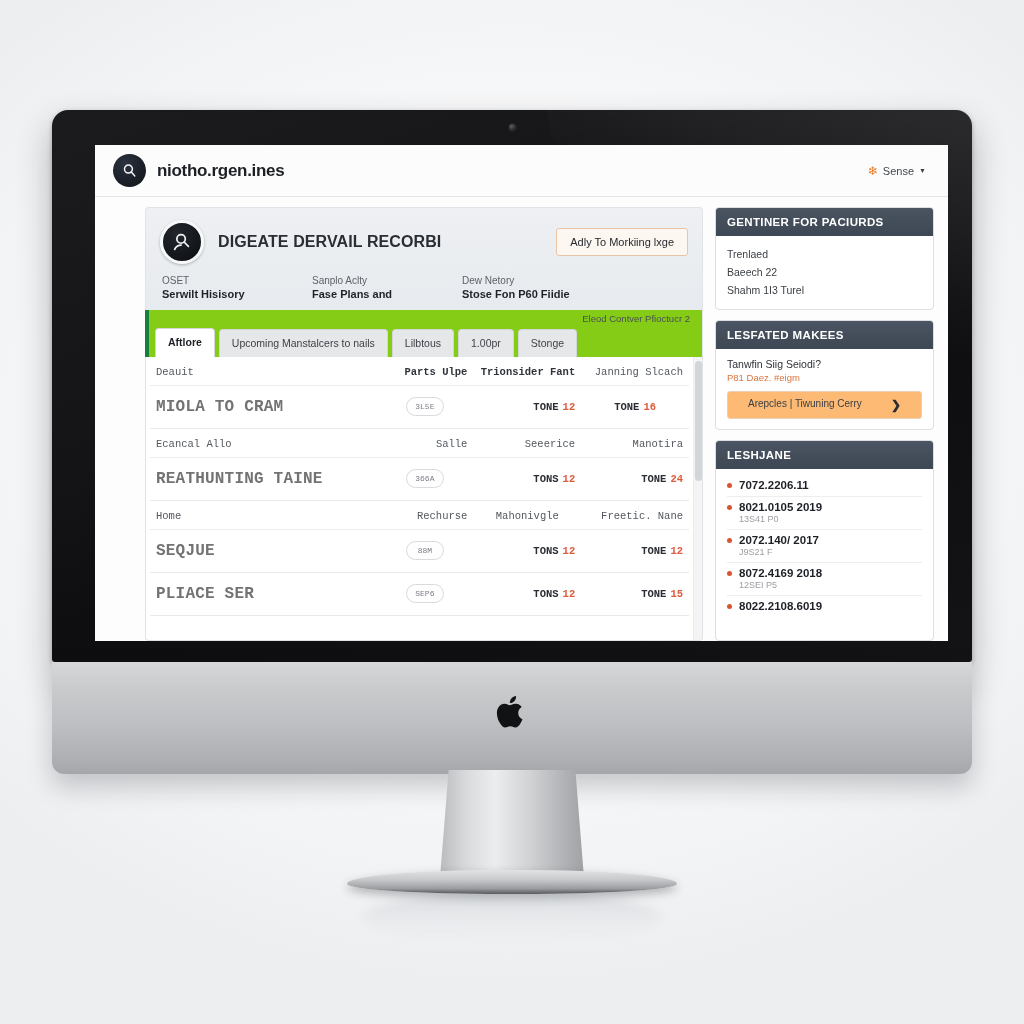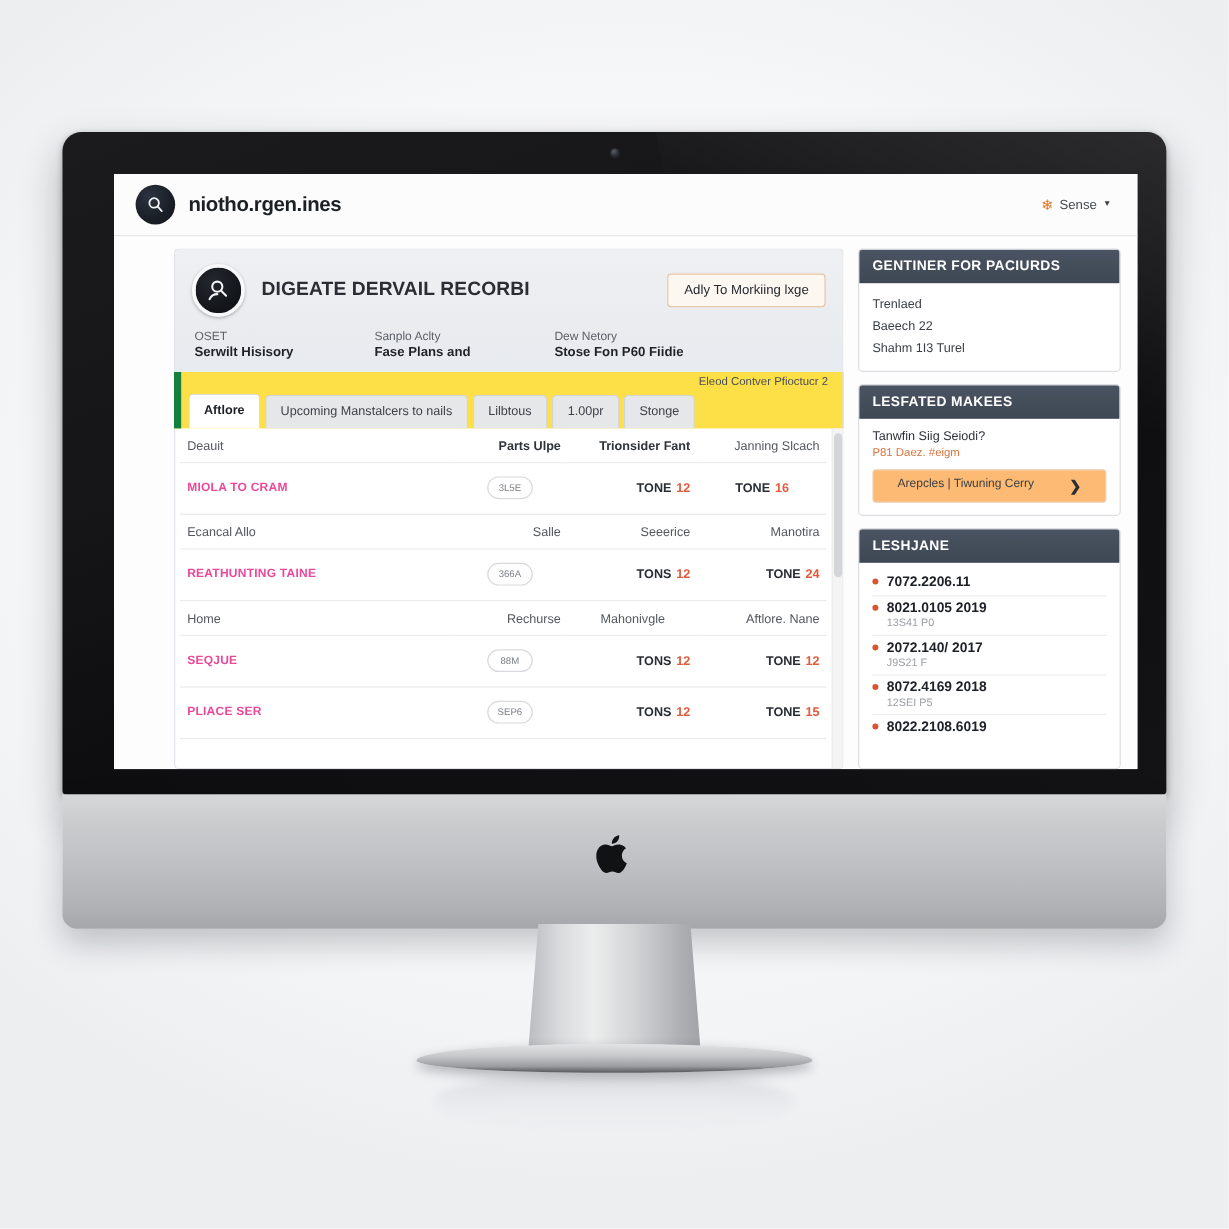--- a/index.html
+++ b/index.html
@@ -206,22 +206,22 @@
     margin-top: 11px;
     padding-left: 2px;
   }
   .meta-cell { width: 150px; }
   .meta-cell.wide { width: 190px; }
   .meta-k { font-size: 10px; color: #5e6268; margin-bottom: 2px; }
   .meta-v { font-size: 11px; font-weight: bold; color: #1f2227; }
 
   
   .tabstrip {
-    background: #fde047;
-    border-left: 6px solid #15803d;
+    background: #84cc16;
+    border-left: 4px solid #15803d;
     border-right: 1px solid #dfe2e6;
     padding: 4px 6px 0 6px;
     position: relative;
   }
   .tabstrip-note {
     position: absolute;
     right: 12px; top: 3px;
     font-size: 9.5px; color: #4b4f55;
   }
   .tabs { display: flex; gap: 4px; align-items: flex-end; margin-top: 14px; }
@@ -246,39 +246,39 @@
   
   .table-panel {
     flex: 1;
     background: #ffffff;
     border: 1px solid #dfe2e6;
     border-top: none;
     border-radius: 0 0 4px 4px;
     overflow: hidden;
     display: flex;
   }
-  .table-scrollarea { flex: 1; min-width: 0; padding: 0 4px; }
+  .table-scrollarea { flex: 1; min-width: 0; padding: 0 4px; font-family: Liberation Mono, monospace; }
   .tbl { width: 100%; border-collapse: collapse; }
   .tbl th, .tbl td { padding: 0; }
 
   .row-head td {
     font-size: 10.5px;
     color: #54585e;
     padding: 9px 6px 7px 6px;
     border-bottom: 1px solid #ededee;
   }
   .row-head td.b { font-weight: bold; color: #30343a; }
 
   .row-main td {
     padding: 11px 6px 12px 6px;
     border-bottom: 1px solid #e9eaeb;
     vertical-align: middle;
   }
   .cell-name {
-    font-size: 10px; font-weight: bold; color: #ec4899;
+    font-size: 16px; font-weight: bold; color: #737373;
     letter-spacing: .2px;
     margin-left: 28px;
   }
   .pill {
     display: inline-block;
     min-width: 38px;
     text-align: center;
     border: 1px solid #d8dadd;
     border-radius: 999px;
     padding: 4px 8px;
@@ -471,21 +471,21 @@
                         <td class="cell-name">REATHUNTING TAINE</td>
                         <td style="text-align:center"><span class="pill">366A</span></td>
                         <td style="text-align:right"><span class="tone"><span>TONS</span><span class="num">12</span></span></td>
                         <td style="text-align:right"><span class="tone"><span>TONE</span><span class="num">24</span></span></td>
                       </tr>
 
                       <tr class="row-head">
                         <td>Home</td>
                         <td style="text-align:right">Rechurse</td>
                         <td style="text-align:center">Mahonivgle</td>
-                        <td style="text-align:right">Aftlore. Nane</td>
+                        <td style="text-align:right">Freetic. Nane</td>
                       </tr>
                       <tr class="row-main">
                         <td class="cell-name">SEQJUE</td>
                         <td style="text-align:center"><span class="pill">88M</span></td>
                         <td style="text-align:right"><span class="tone"><span>TONS</span><span class="num">12</span></span></td>
                         <td style="text-align:right"><span class="tone"><span>TONE</span><span class="num">12</span></span></td>
                       </tr>
 
                       <tr class="row-main">
                         <td class="cell-name">PLIACE SER</td>

